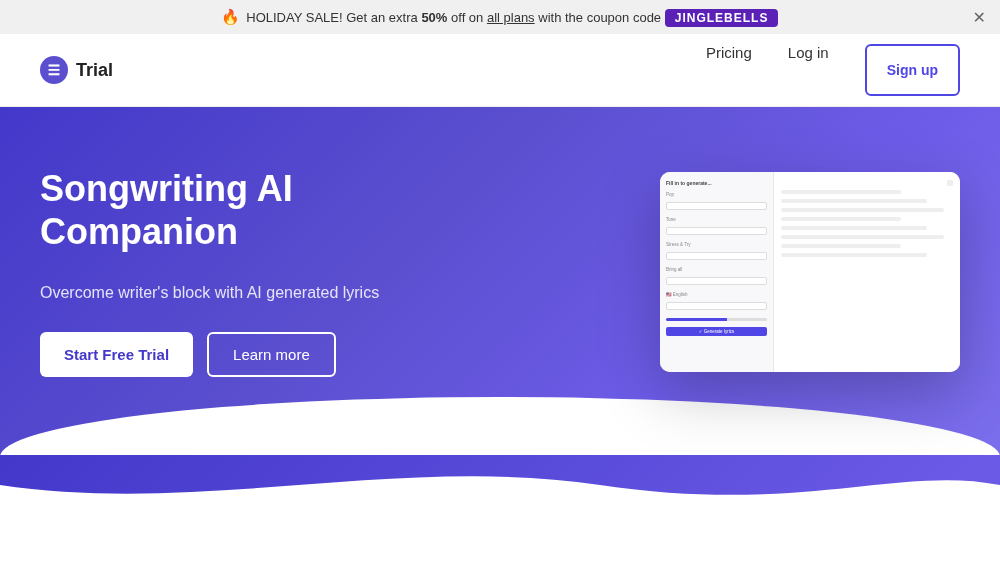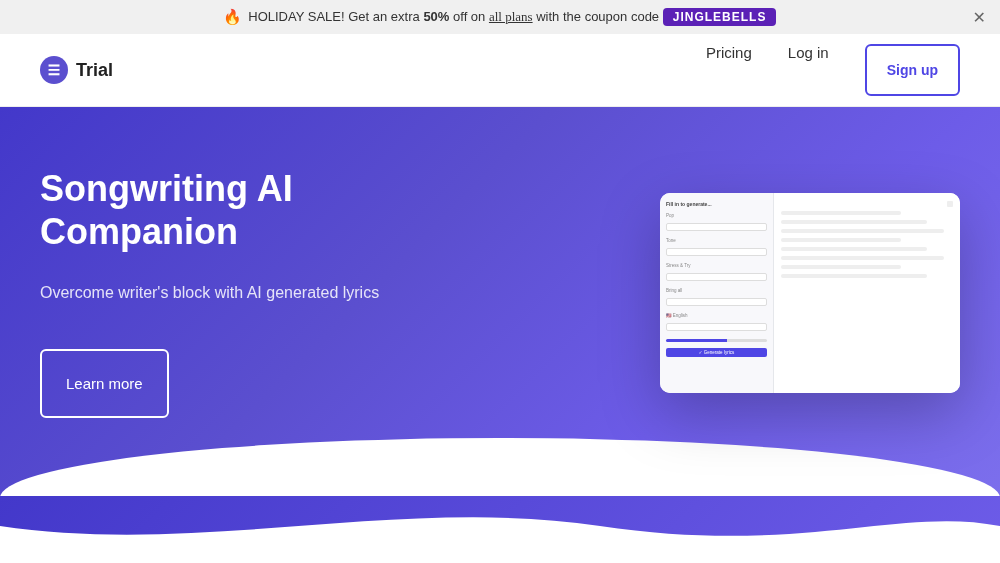--- a/index.html
+++ b/index.html
@@ -21,21 +21,21 @@
     #announcement-bar .coupon-badge {
       background: #5b21b6;
       color: white;
       font-weight: bold;
       padding: 2px 10px;
       border-radius: 4px;
       font-size: 12px;
       letter-spacing: 1px;
     }
     #announcement-bar .bold { font-weight: bold; margin-top: 40px; }
-    #announcement-bar .underline { text-decoration: underline; font-family: Liberation Serif, serif; }
+    #announcement-bar .underline { text-decoration: underline; }
     #announcement-bar .close-btn {
       position: absolute;
       right: 14px;
       top: 50%;
       transform: translateY(-50%);
       cursor: pointer;
       font-size: 16px;
       color: #666;
       background: none;
       border: none;
@@ -119,41 +119,41 @@
     .hero-title {
       font-size: 36px;
       font-weight: 700;
       color: white;
       margin-bottom: 31px;
       line-height: 1.2;
     }
     .hero-subtitle {
       font-size: 16px;
       color: rgba(255,255,255,0.85);
-      margin-bottom: 47px;
+      margin-bottom: 30px;
     }
     .hero-buttons {
       display: flex;
       gap: 14px;
     }
     .btn-trial {
       background: white;
       color: #4338ca;
       border: none;
       padding: 12px 24px;
       font-size: 15px;
       font-weight: 600;
       border-radius: 6px;
       cursor: pointer;
     }
     .btn-learn {
       background: transparent;
       color: white;
       border: 2px solid white;
-      padding: 24px 24px;
+      padding: 12px 24px;
       font-size: 15px;
       font-weight: 500;
       border-radius: 6px;
       cursor: pointer;
     }
 
     
     .hero-right {
       z-index: 1;
       position: relative;
@@ -279,20 +279,21 @@
     <a class="nav-link">Log in</a>
     <button class="nav-signup">Sign up</button>
   </div>
 </nav>
 
 <section id="hero">
   <div class="hero-left">
     <h1 class="hero-title">Songwriting AI Companion</h1>
     <p class="hero-subtitle">Overcome writer's block with AI generated lyrics</p>
     <div class="hero-buttons">
+      <button class="btn-trial">Start Free Trial</button>
       <button class="btn-learn">Learn more</button>
     </div>
   </div>
   <div class="hero-right">
     <div class="app-mockup">
 
       <div class="mockup-left">
         <div class="mockup-title-row">Fill in to generate...</div>
         <div class="mockup-field-label">Pop</div>
         <div class="mockup-field"></div>

